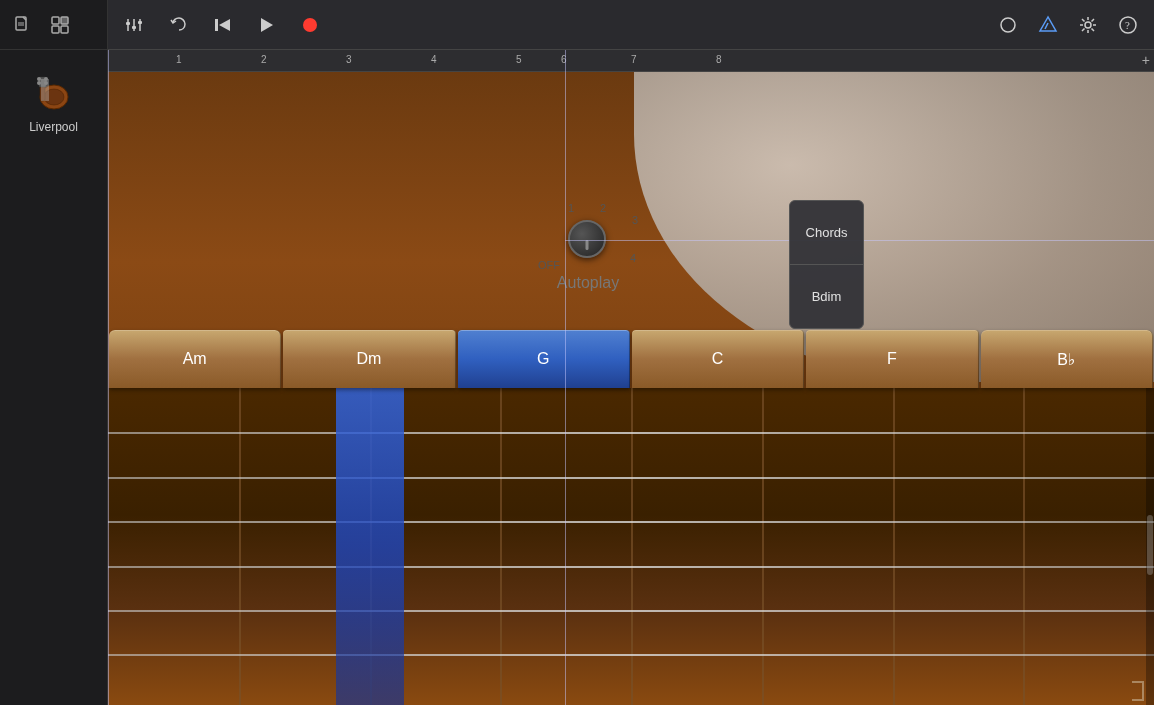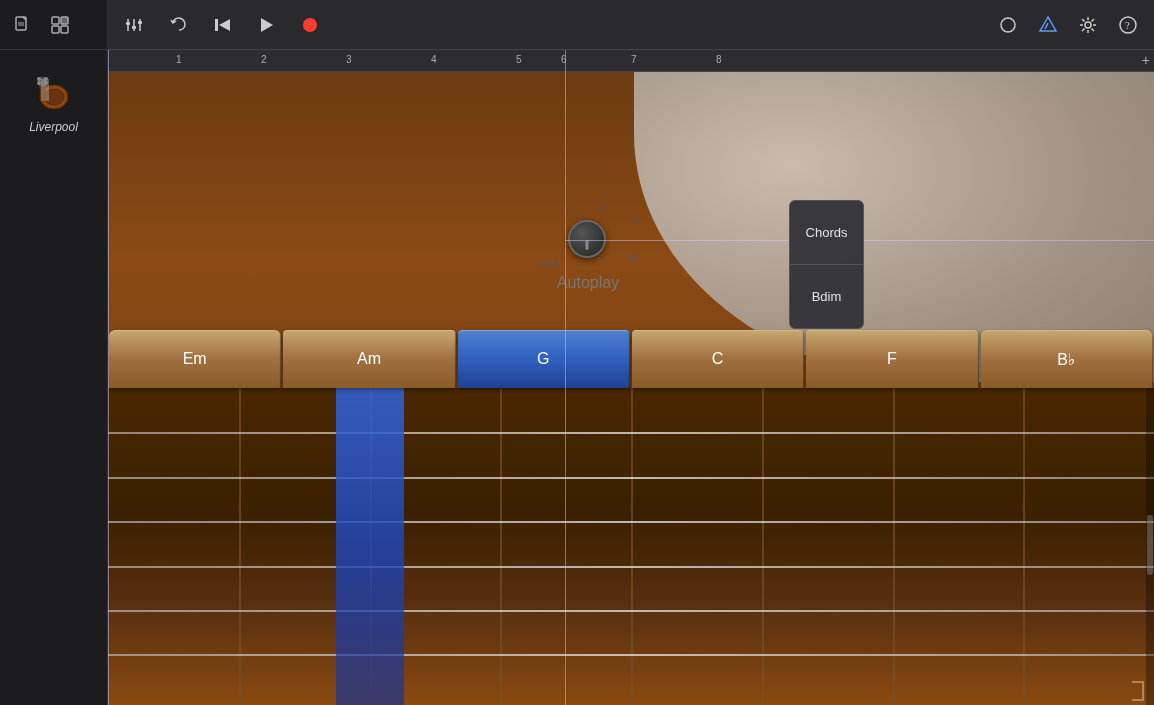--- a/index.html
+++ b/index.html
@@ -41,21 +41,20 @@
       gap: 10px;
       border-bottom: 1px solid #333;
     }
 
     .sidebar-instrument {
       display: flex;
       flex-direction: column;
       align-items: center;
       justify-content: center;
       padding: 16px 8px;
-      font-style: italic;
     }
 
     .instrument-icon {
       width: 60px;
       height: 50px;
       display: flex;
       align-items: center;
       justify-content: center;
     }
 
@@ -552,24 +551,24 @@
           <span>Chords</span>
         </div>
         <div class="popup-divider"></div>
         <div class="popup-item">
           <span>Bdim</span>
         </div>
       </div>
 
       <div class="chord-buttons-row">
         <div class="chord-btn">
-          <span>Em</span>
+          <span>Am</span>
         </div>
         <div class="chord-btn">
-          <span>Am</span>
+          <span>Dm</span>
         </div>
         <div class="chord-btn active" style="position:relative; overflow:visible;">
           <span>G</span>
         </div>
         <div class="chord-btn">
           <span>C</span>
         </div>
         <div class="chord-btn">
           <span>F</span>
         </div>

